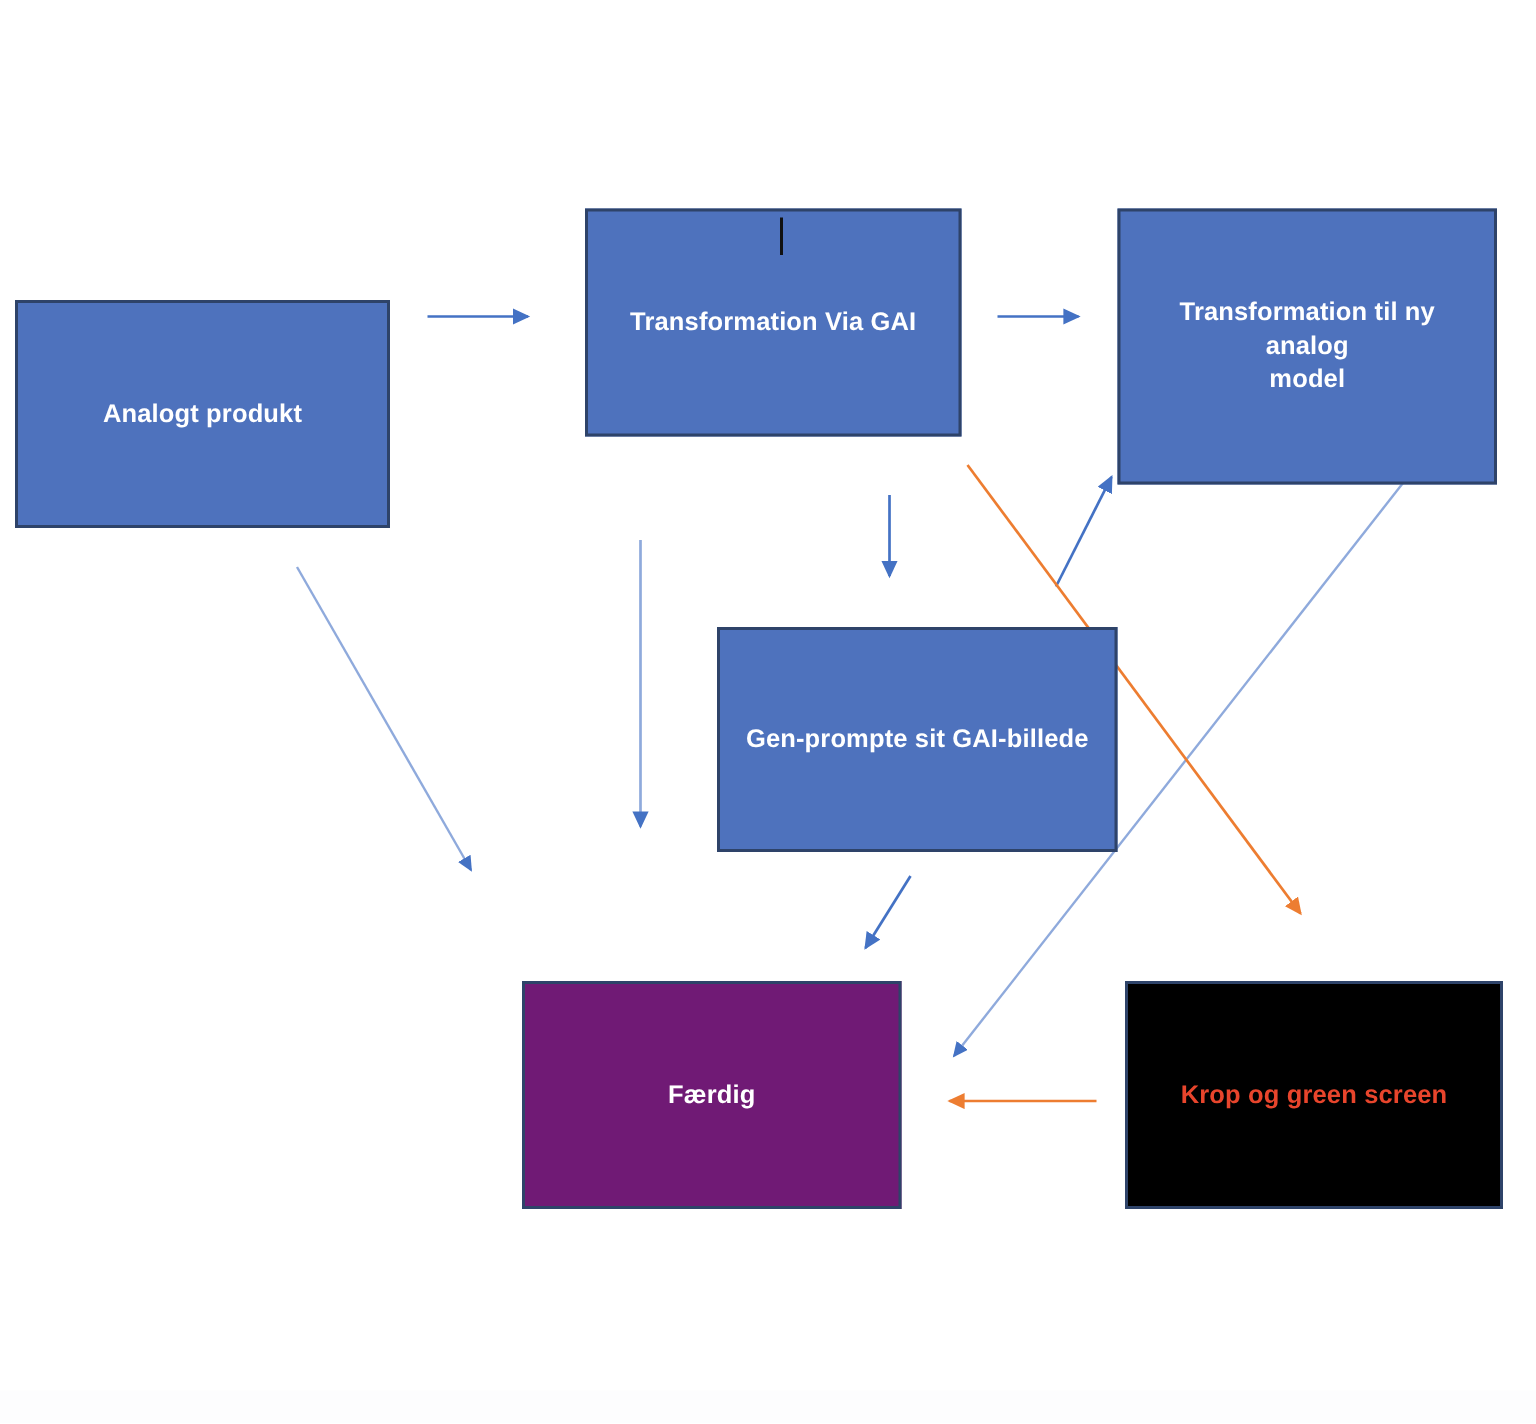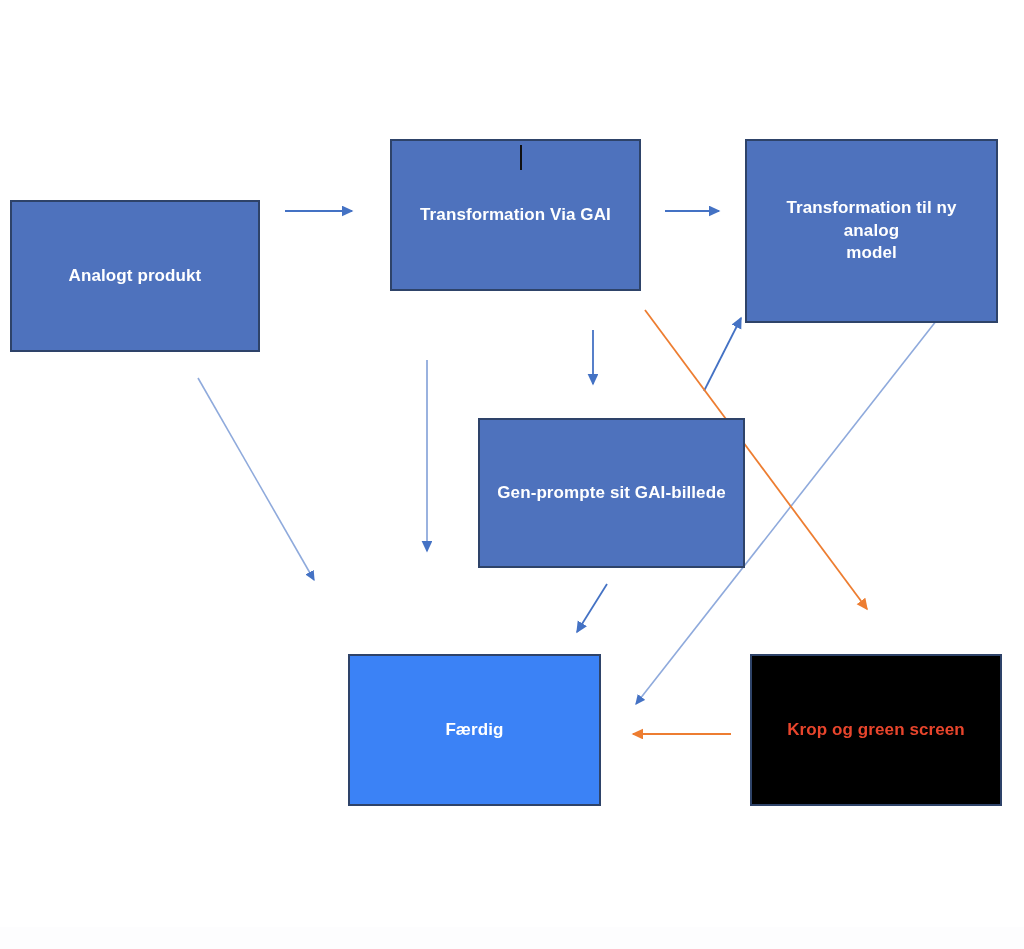--- a/index.html
+++ b/index.html
@@ -105,21 +105,21 @@
   </div>
 
   <div class="node" style="left: 745px; top: 139px; width: 253px; height: 184px; background: rgb(78, 114, 189); border-color: rgb(46, 67, 105); color: rgb(255, 255, 255);">
     <span class="label">Transformation til ny analog<br>model</span>
   </div>
 
   <div class="node" style="left: 478px; top: 418px; width: 267px; height: 150px; background: rgb(78, 114, 189); border-color: rgb(46, 67, 105); color: rgb(255, 255, 255);">
     <span class="label">Gen-prompte sit GAI-billede</span>
   </div>
 
-  <div class="node" style="left: 348px; top: 654px; width: 253px; height: 152px; background: #3b82f6; border-color: rgb(46, 67, 105); color: rgb(255, 255, 255);">
+  <div class="node" style="left: 348px; top: 654px; width: 253px; height: 152px; background: #701a75; border-color: rgb(46, 67, 105); color: rgb(255, 255, 255);">
     <span class="label">Færdig</span>
   </div>
 
   <div class="node red-text" style="left: 750px; top: 654px; width: 252px; height: 152px; background: #000000; border-color: rgb(46, 67, 105); color: rgb(232, 69, 44);">
     <span class="label">Krop og green screen</span>
   </div>
 
   <div class="bottom-strip"></div>
 </div>
 

